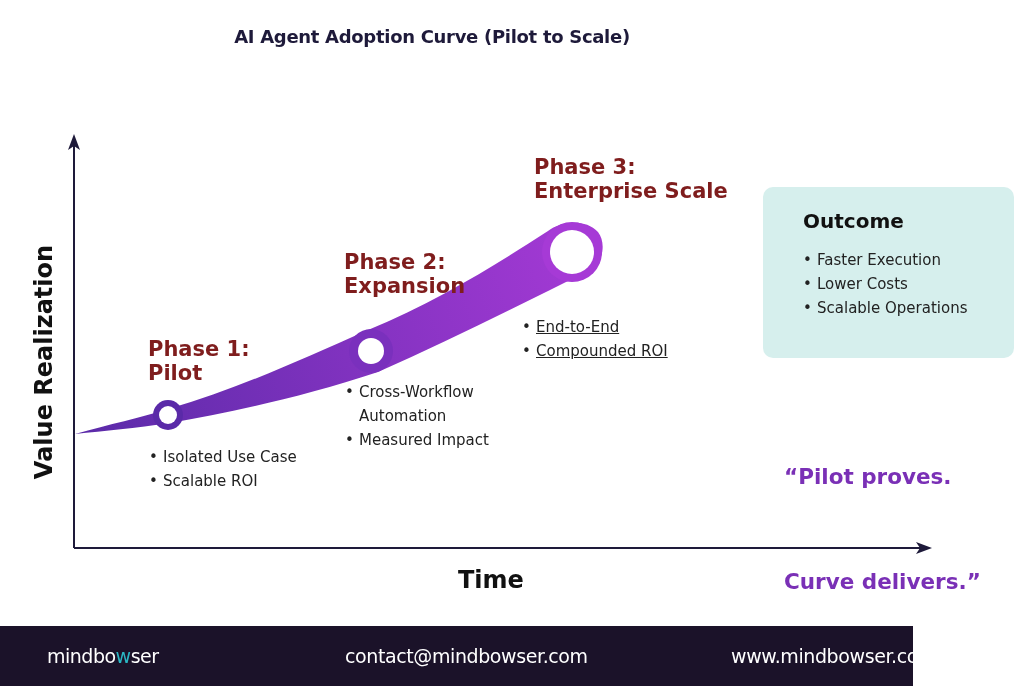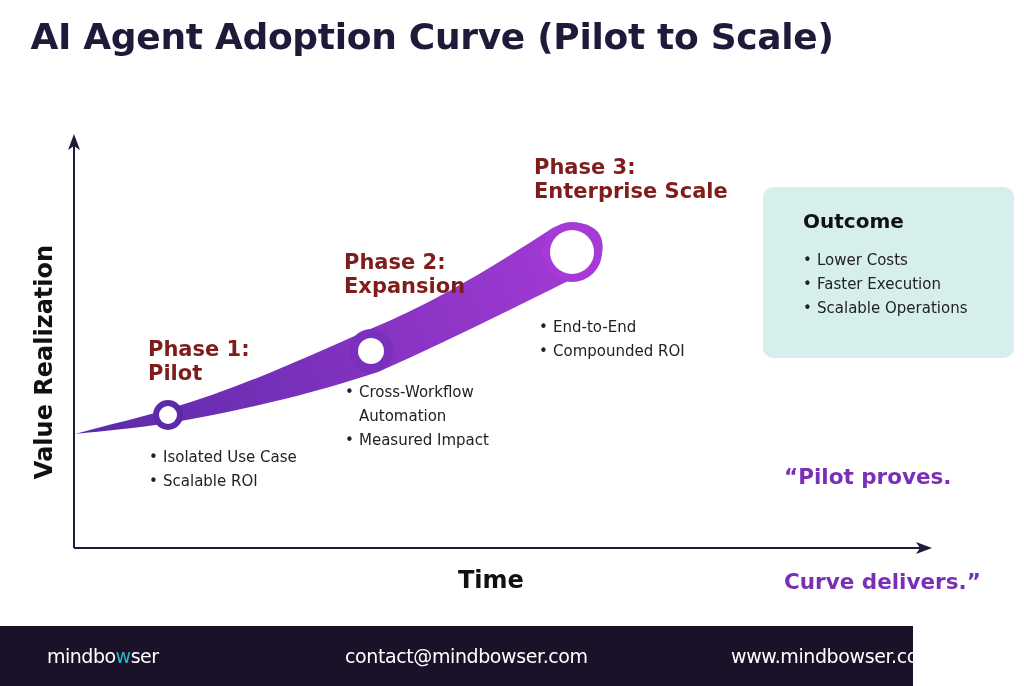--- a/index.html
+++ b/index.html
@@ -3,22 +3,22 @@
 <meta charset="utf-8">
 <style>
   html, body { margin: 0; padding: 0; }
   body {
     width: 1024px; height: 686px; overflow: hidden; position: relative;
     background: #ffffff;
     font-family: "Liberation Sans", "DejaVu Sans", sans-serif;
     color: #1c1c28;
   }
   .title {
-    position: absolute; left: 0; top: 16px; width: 864px; text-align: center;
-    font-family: "DejaVu Sans", sans-serif; font-weight: bold; font-size: 36px;
+    position: absolute; left: 0; top: 26px; width: 864px; text-align: center;
+    font-family: "DejaVu Sans", sans-serif; font-weight: bold; font-size: 18px;
     color: #1e1a3a; letter-spacing: -0.3px;
   }
   svg.chart { position: absolute; left: 0; top: 0; }
   .ylabel {
     position: absolute; left: 44px; top: 362px; transform: translate(-50%, -50%) rotate(-90deg);
     white-space: nowrap; font-family: "DejaVu Sans", sans-serif; font-weight: bold; font-size: 24px; color: #111;
   }
   .xlabel {
     position: absolute; left: 458px; top: 566px;
     font-family: "DejaVu Sans", sans-serif; font-weight: bold; font-size: 24px; color: #111;
@@ -121,30 +121,30 @@
 <ul class="bullets" style="left:345px; top:380px;">
   <li>Cross-Workflow</li>
   <li style="padding-left:14px;" class="cont"><span>Automation</span></li>
   <li>Measured Impact</li>
 </ul>
 
 <div class="phase-title" style="left:534px; top:155px;">
   <div>Phase 3:</div>
   <div>Enterprise Scale</div>
 </div>
-<ul class="bullets" style="left:539px; top:315px;">
+<ul class="bullets" style="left:522px; top:315px;text-decoration:underline;">
   <li>End-to-End</li>
   <li>Compounded ROI</li>
 </ul>
 
 <div class="outcome">
   <div class="outcome-title">Outcome</div>
   <ul class="bullets">
+    <li>Faster Execution</li>
     <li>Lower Costs</li>
-    <li>Faster Execution</li>
     <li>Scalable Operations</li>
   </ul>
 </div>
 
 <div class="quote">
   <div>“Pilot proves.</div>
   <div>Curve delivers.”</div>
 </div>
 
 <div class="footer">

